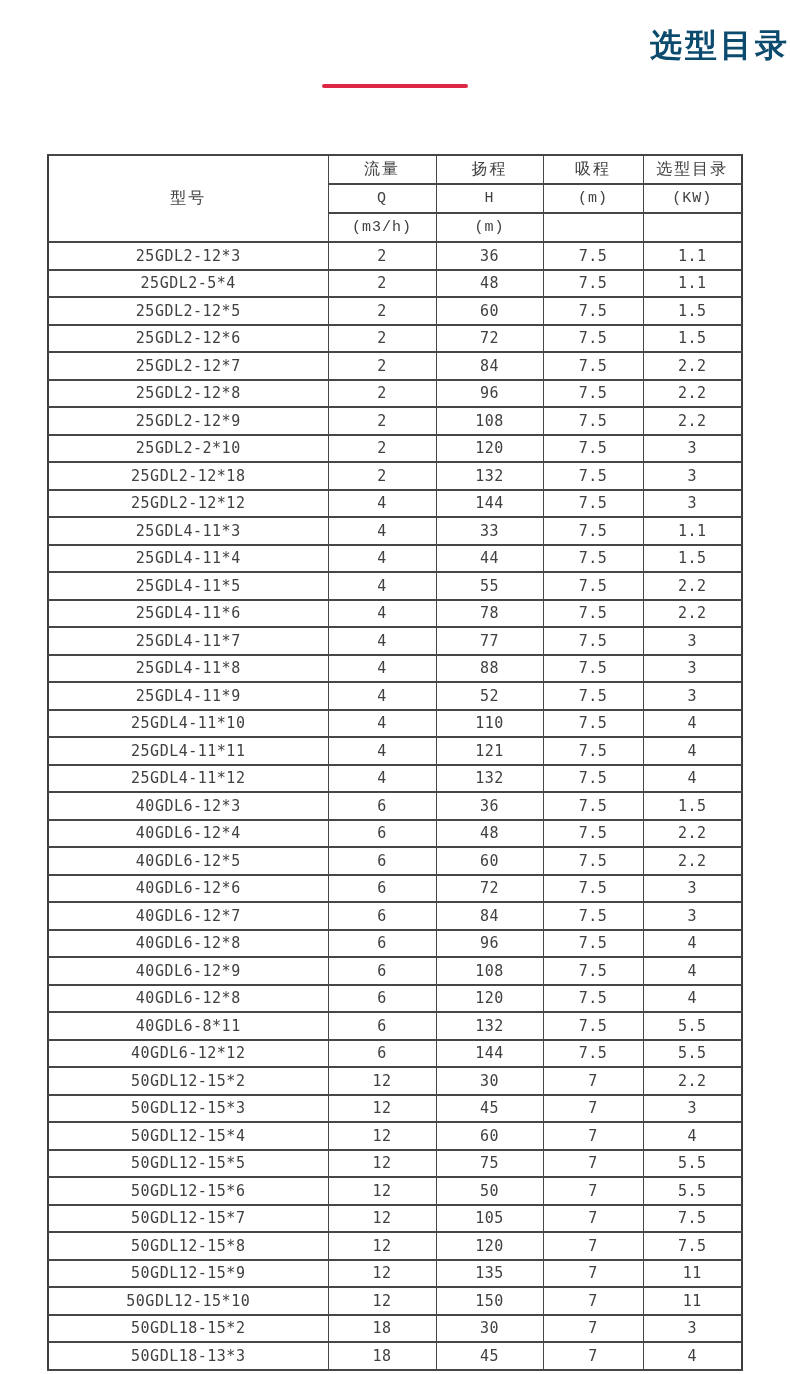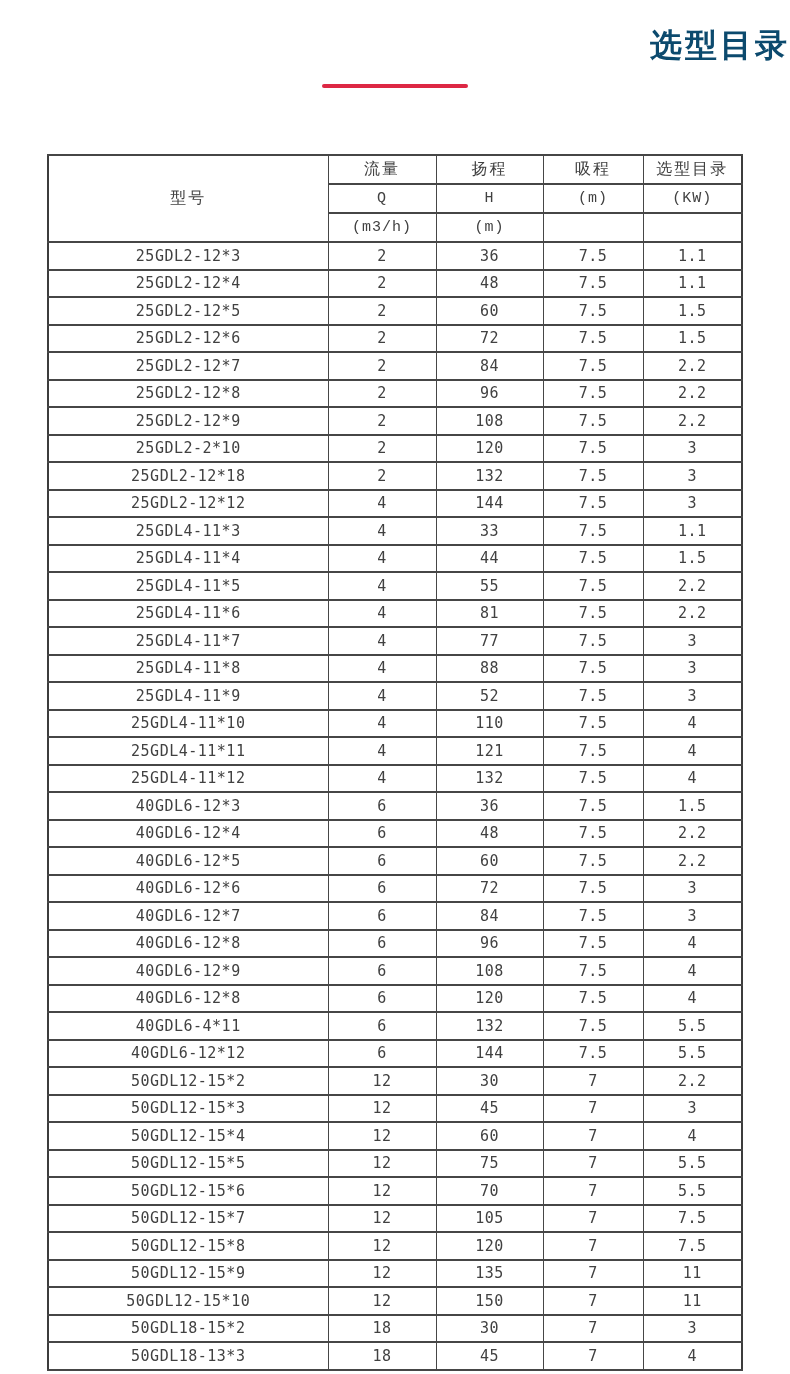--- a/index.html
+++ b/index.html
@@ -114,21 +114,21 @@
     </thead>
     <tbody>
         <tr>
           <td class="c-model">25GDL2-12*3</td>
           <td class="c-flow">2</td>
           <td class="c-head">36</td>
           <td class="c-suction">7.5</td>
           <td class="c-power">1.1</td>
         </tr>
         <tr>
-          <td class="c-model">25GDL2-12*4</td>
+          <td class="c-model">25GDL2-5*4</td>
           <td class="c-flow">2</td>
           <td class="c-head">48</td>
           <td class="c-suction">7.5</td>
           <td class="c-power">1.1</td>
         </tr>
         <tr>
           <td class="c-model">25GDL2-12*5</td>
           <td class="c-flow">2</td>
           <td class="c-head">60</td>
           <td class="c-suction">7.5</td>
@@ -200,21 +200,21 @@
         <tr>
           <td class="c-model">25GDL4-11*5</td>
           <td class="c-flow">4</td>
           <td class="c-head">55</td>
           <td class="c-suction">7.5</td>
           <td class="c-power">2.2</td>
         </tr>
         <tr>
           <td class="c-model">25GDL4-11*6</td>
           <td class="c-flow">4</td>
-          <td class="c-head">81</td>
+          <td class="c-head">78</td>
           <td class="c-suction">7.5</td>
           <td class="c-power">2.2</td>
         </tr>
         <tr>
           <td class="c-model">25GDL4-11*7</td>
           <td class="c-flow">4</td>
           <td class="c-head">77</td>
           <td class="c-suction">7.5</td>
           <td class="c-power">3</td>
         </tr>
@@ -303,21 +303,21 @@
           <td class="c-power">4</td>
         </tr>
         <tr>
           <td class="c-model">40GDL6-12*8</td>
           <td class="c-flow">6</td>
           <td class="c-head">120</td>
           <td class="c-suction">7.5</td>
           <td class="c-power">4</td>
         </tr>
         <tr>
-          <td class="c-model">40GDL6-4*11</td>
+          <td class="c-model">40GDL6-8*11</td>
           <td class="c-flow">6</td>
           <td class="c-head">132</td>
           <td class="c-suction">7.5</td>
           <td class="c-power">5.5</td>
         </tr>
         <tr>
           <td class="c-model">40GDL6-12*12</td>
           <td class="c-flow">6</td>
           <td class="c-head">144</td>
           <td class="c-suction">7.5</td>
@@ -347,21 +347,21 @@
         <tr>
           <td class="c-model">50GDL12-15*5</td>
           <td class="c-flow">12</td>
           <td class="c-head">75</td>
           <td class="c-suction">7</td>
           <td class="c-power">5.5</td>
         </tr>
         <tr>
           <td class="c-model">50GDL12-15*6</td>
           <td class="c-flow">12</td>
-          <td class="c-head">70</td>
+          <td class="c-head">50</td>
           <td class="c-suction">7</td>
           <td class="c-power">5.5</td>
         </tr>
         <tr>
           <td class="c-model">50GDL12-15*7</td>
           <td class="c-flow">12</td>
           <td class="c-head">105</td>
           <td class="c-suction">7</td>
           <td class="c-power">7.5</td>
         </tr>

